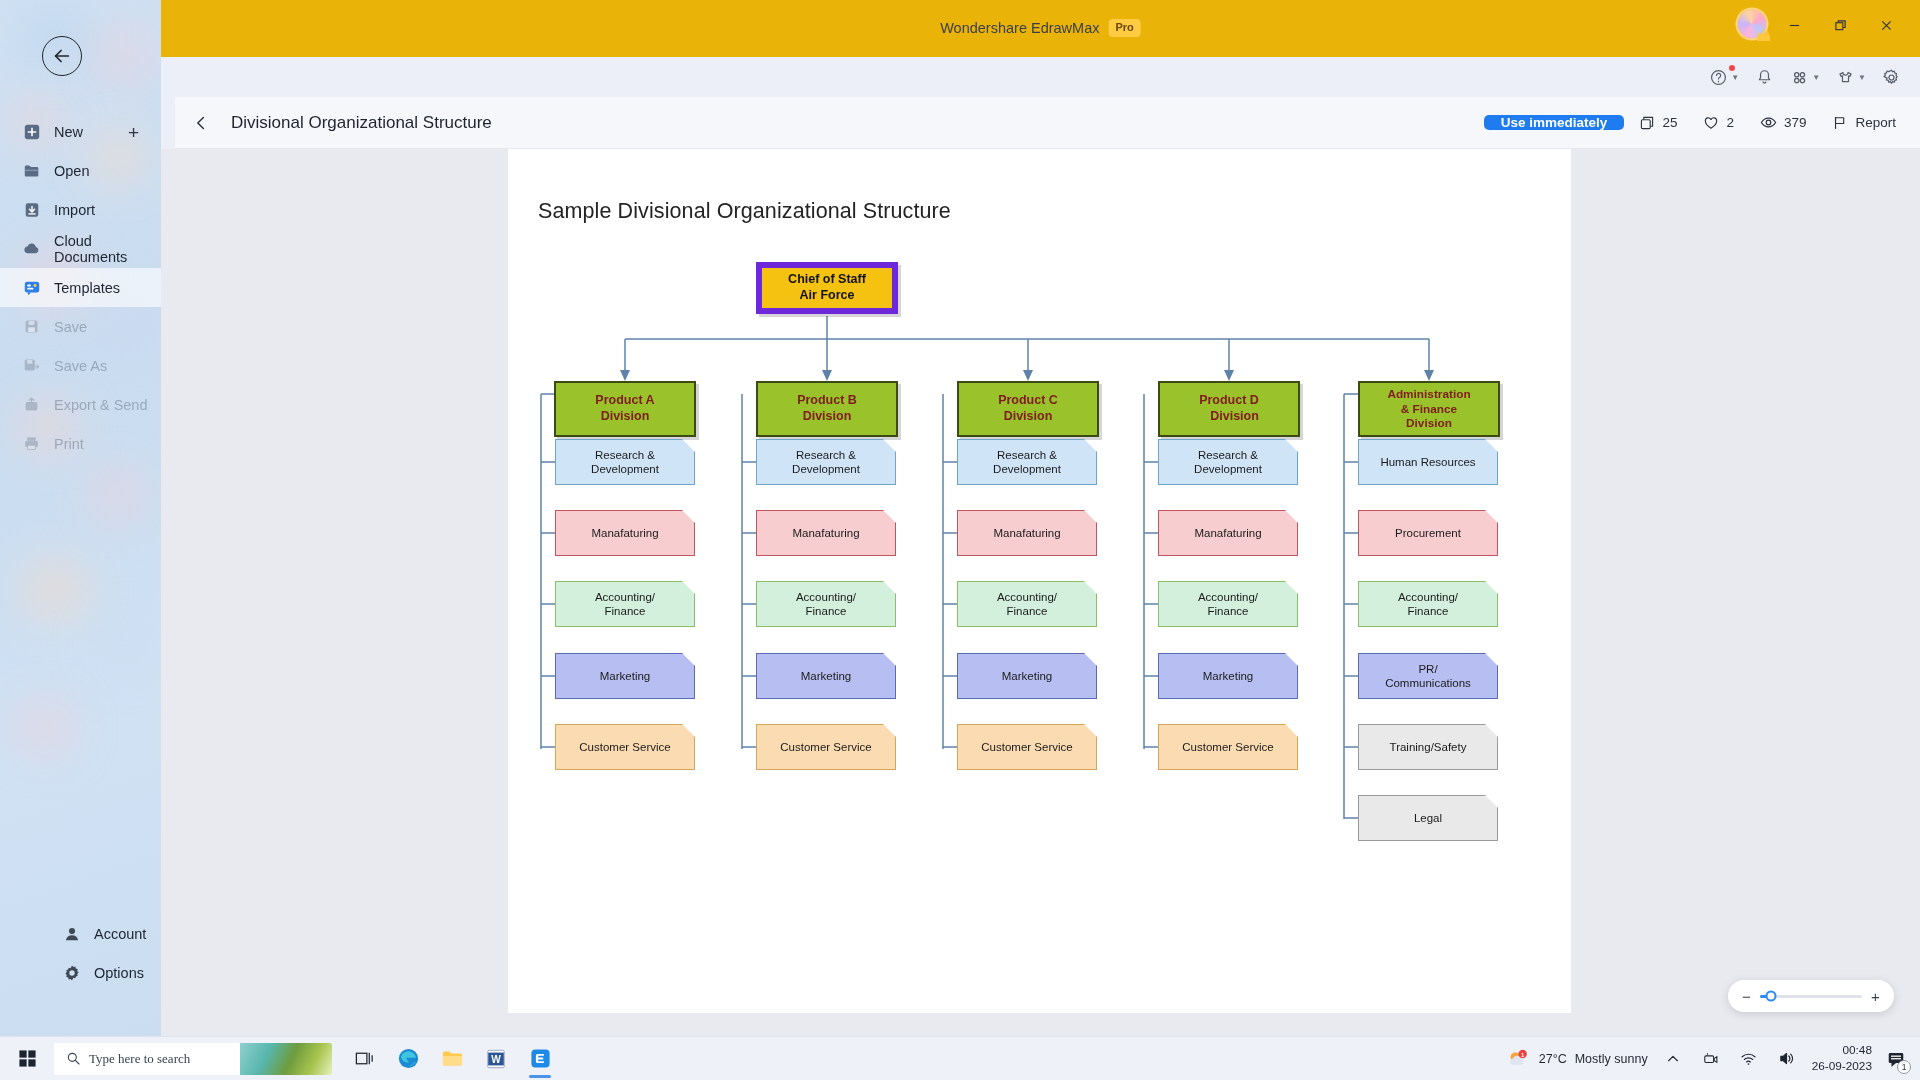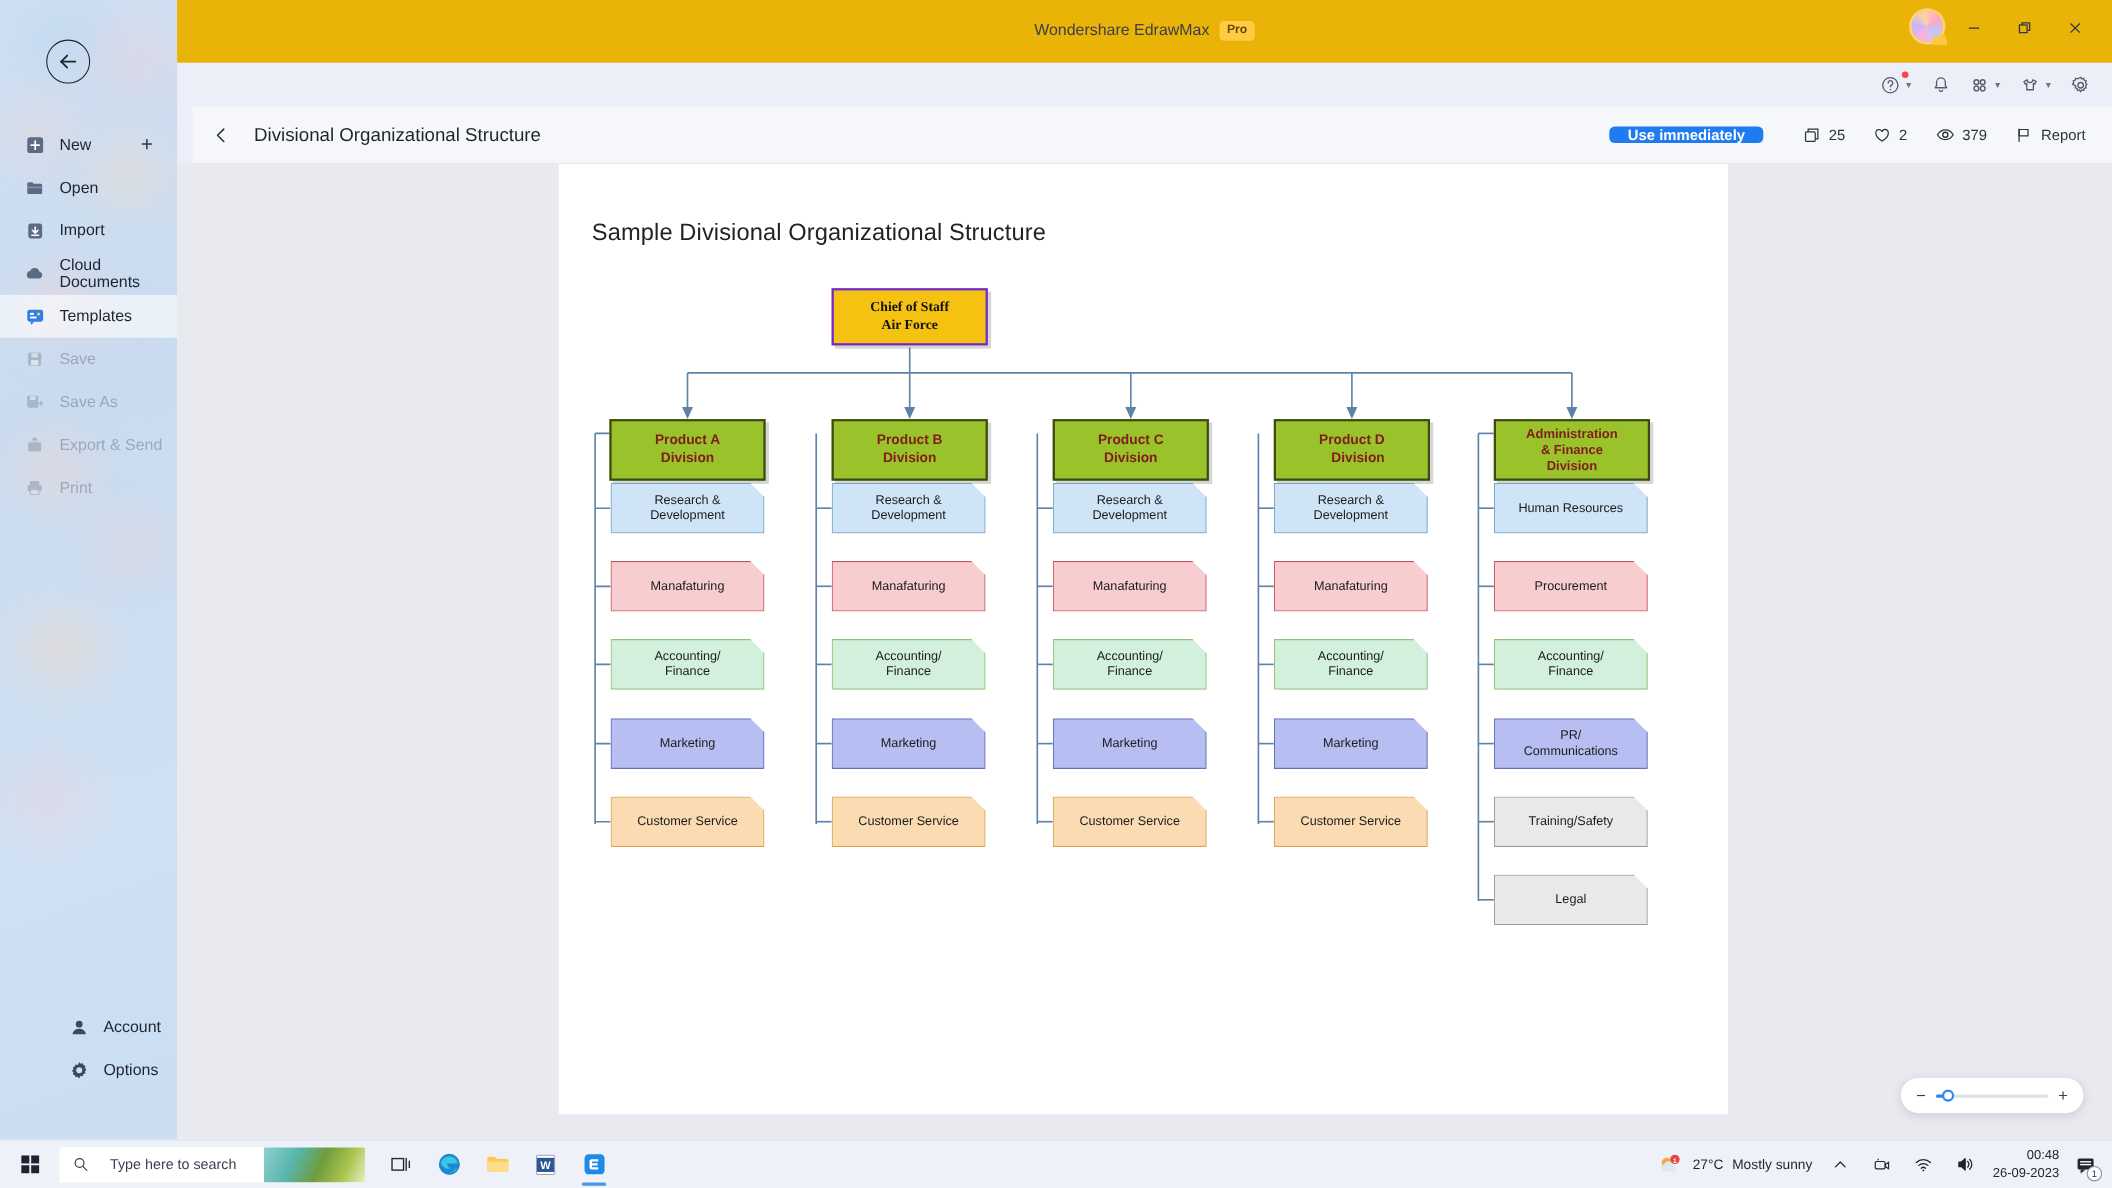--- a/index.html
+++ b/index.html
@@ -106,21 +106,21 @@
     border-bottom: 1px solid #e6e8ee;
   }
   .doc-back { width: 40px; display:flex; align-items:center; justify-content:center; color:#2b313c; margin-left:6px;}
   .doc-title { font-size: 17px; color: #1f242e; margin-left: 10px; }
   .doc-actions {
     margin-left: auto; display: flex; align-items: center; gap: 0; padding-right: 24px;
   }
   .use-btn {
     background: #1e7bf0; color: #fff; font-size: 13.5px; font-weight: 600;
     padding: 0 17px; border-radius: 5px; border: none; line-height: 1.15;
-    margin-right: 36px;
+    margin-right: 15px;
   }
   .stat { display: flex; align-items: center; gap: 7px; color: #2c323d; font-size: 13.5px; margin-right: 26px; }
   .stat:last-child { margin-right: 0; }
 
   
   .canvas-area {
     position: absolute; left: 161px; top: 149px; right: 0; bottom: 44px;
     background: #e9eaef;
     overflow: hidden;
   }
@@ -139,23 +139,23 @@
   
   .node {
     position: absolute;
     display: flex; align-items: center; justify-content: center;
     text-align: center; line-height: 1.25;
   }
   .node .lbl { position: relative; z-index: 2; padding: 0 8px; }
 
   .node-root {
     width: 142px; height: 52px;
-    background: #f5c211; border: 2px solid #6d28d9;
+    background: #f5c211; border: 6px solid #6d28d9;
     box-shadow: 3px 3px 0 rgba(0,0,0,.16);
-    font-size: 12.5px; font-weight: 700; color: #121212; font-family: Liberation Serif, serif;
+    font-size: 12.5px; font-weight: 700; color: #121212;
   }
   .node-div {
     width: 142px; height: 56px;
     background: #9ac22a; border: 2px solid #3e4a16;
     box-shadow: 3px 3px 0 rgba(0,0,0,.16);
     font-size: 12.5px; font-weight: 700; color: #7f1d1d;
   }
   .node-leaf {
     width: 140px; height: 46px;
     font-size: 11.5px; color: #1b1b1b;
@@ -186,22 +186,22 @@
 
   
   .taskbar {
     position: absolute; left: 0; bottom: 0; width: 1920px; height: 44px;
     background: #eef1f8; display: flex; align-items: center;
     border-top: 1px solid #dfe3ec;
   }
   .tb-start { width: 54px; display:flex; align-items:center; justify-content:center; }
   .tb-search {
     width: 278px; height: 32px; background: #fff; border-radius: 2px;
-    display: flex; align-items: center; gap: 19px; padding: 0 12px;
-    font-size: 13px; color: #3a4150; position: relative; overflow: hidden;
+    display: flex; align-items: center; gap: 8px; padding: 0 12px;
+    font-size: 13px; color: #3a4150; position: relative; overflow: hidden; font-family: Liberation Serif, serif;
   }
   .tb-search-img {
     position:absolute; right:0; top:0; width: 92px; height: 32px;
     background: linear-gradient(115deg,#8fd0cf 0%, #57b6ad 30%, #6f9c3e 55%, #a8c44e 78%, #e8f0c0 100%);
   }
   .tb-icons { display: flex; align-items: center; gap: 4px; margin-left: 12px; }
   .tb-ico { width: 40px; height: 40px; display:flex; align-items:center; justify-content:center; position:relative; }
   .tb-ico.active::after {
     content:''; position:absolute; bottom:1px; left:50%; transform:translateX(-50%);
     width:22px; height:3px; border-radius:2px; background:#4a93e8;

